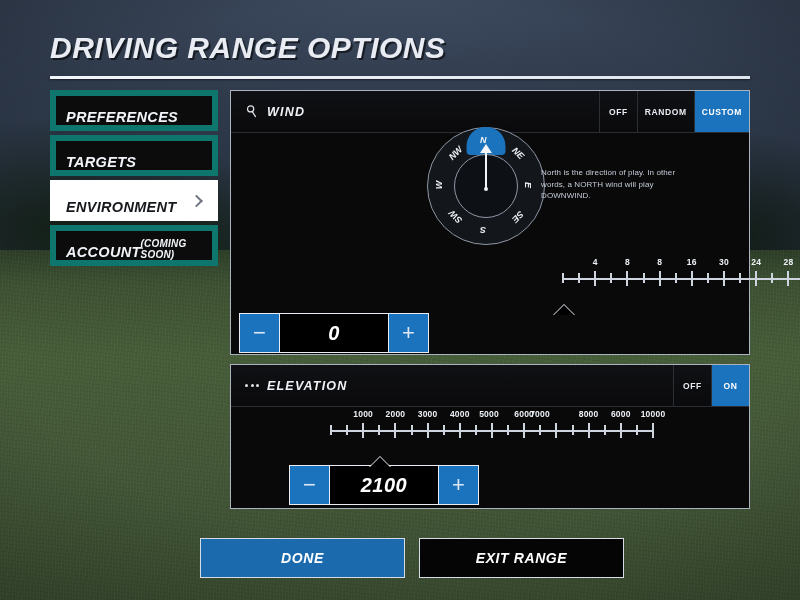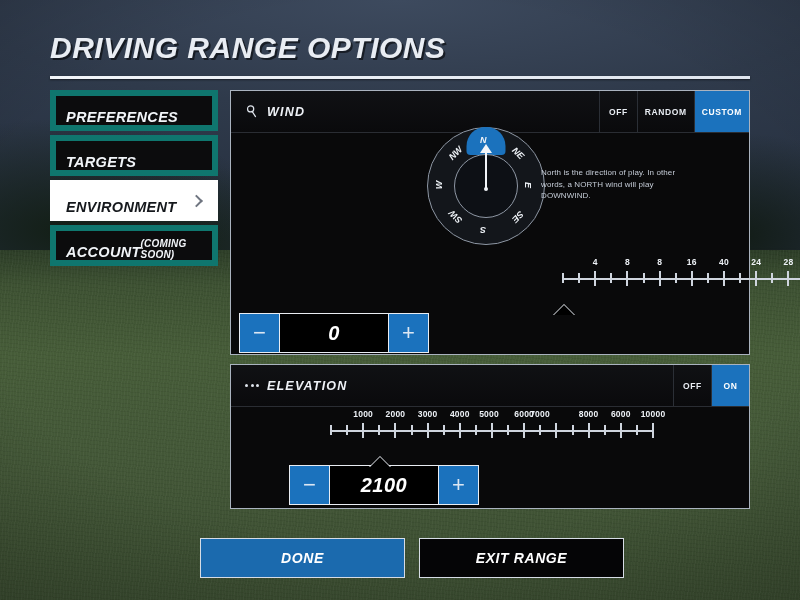--- a/index.html
+++ b/index.html
@@ -297,21 +297,21 @@
       </div>
       <div class="compass-note">North is the direction of play. In other words, a NORTH wind will play DOWNWIND.</div>
     </div>
 
     <div class="scale-wrap" style="left:332px; top:166px; width:322px;">
       <div class="scale-labels" id="wind-scale-labels">
           <span style="left: 32.2px;">4</span>
           <span style="left: 64.4px;">8</span>
           <span style="left: 96.6px;">8</span>
           <span style="left: 128.8px;">16</span>
-          <span style="left: 161px;">40</span>
+          <span style="left: 161px;">30</span>
           <span style="left: 193.2px;">24</span>
           <span style="left: 225.4px;">28</span>
         </div>
       <div class="scale-bar" id="wind-scale-bar">
           <div class="axis"></div>
           <i class="min" style="left: 0px;"></i>
           <i class="min" style="left: 16.1px;"></i>
           <i class="maj" style="left: 32.2px;"></i>
           <i class="min" style="left: 48.3px;"></i>
           <i class="maj" style="left: 64.4px;"></i>

